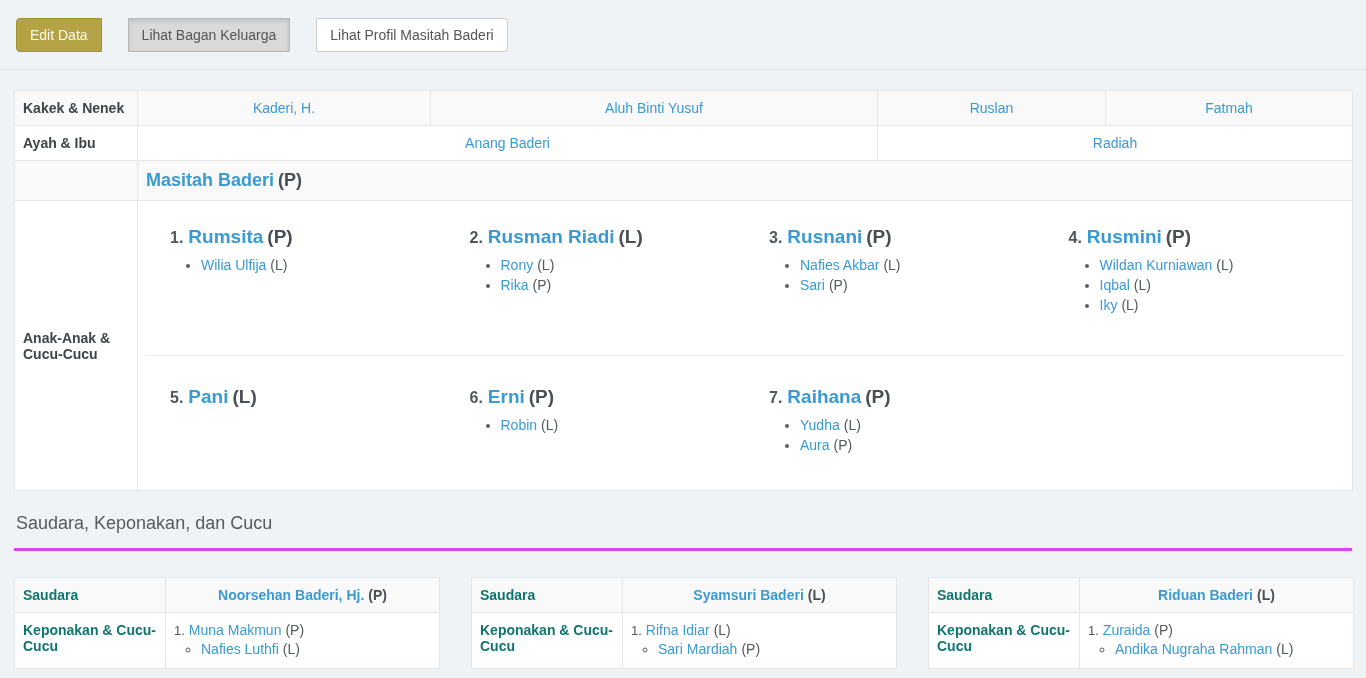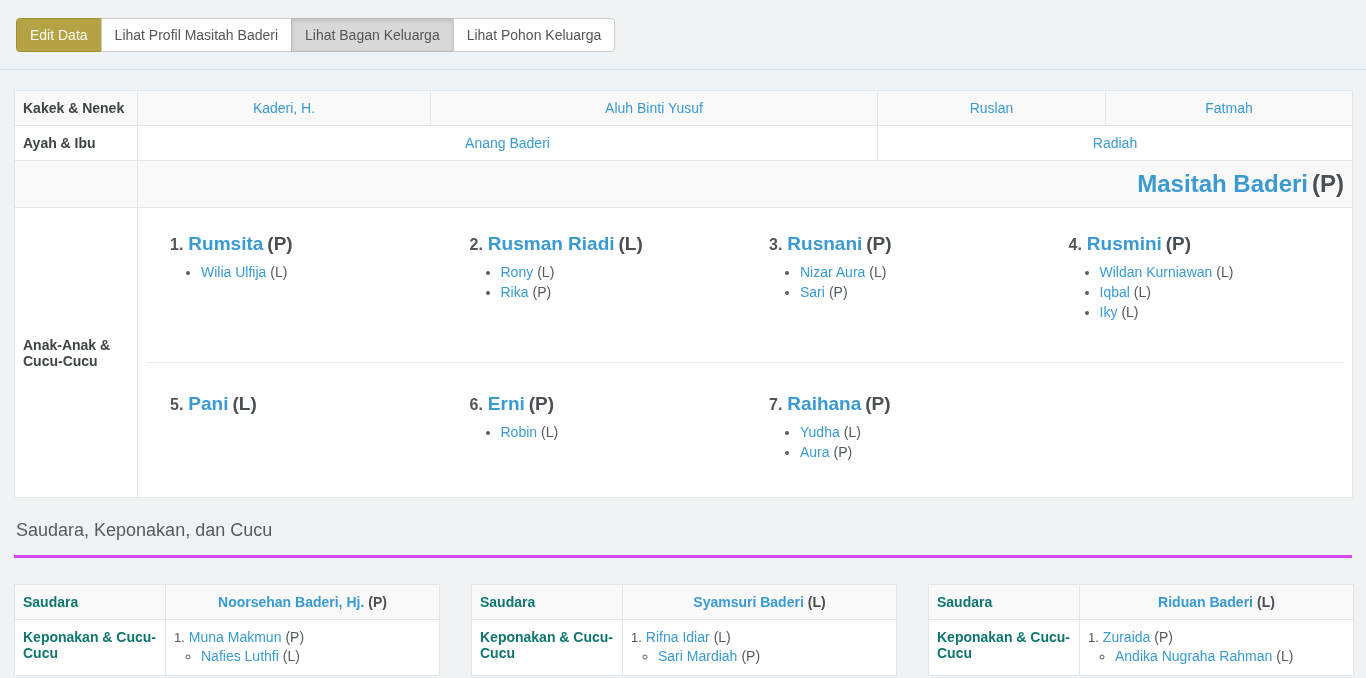--- a/index.html
+++ b/index.html
@@ -14,21 +14,21 @@
 
   
   .topbar {
     height: 70px; padding: 0 14px 0 16px;
     display: flex; align-items: center; justify-content: space-between;
     border-bottom: 1px solid #dde3e9;
   }
   .page-title { margin: 0; font-size: 30px; font-weight: 400; color: #55595c; letter-spacing: .2px; }
   .page-title .subtitle { font-size: 22px; color: #8a9196; font-weight: 400; margin-left: 8px; }
 
-  .btn-group { display: flex; }
+  .btn-group { display: flex; gap: 27px; }
   .btn {
     font-family: inherit; font-size: 14px; color: #555;
     background: #fff; border: 1px solid #ccc;
     padding: 7px 13px; height: 34px; line-height: 18px;
     margin-left: -1px; cursor: pointer; white-space: nowrap;
   }
   .btn:first-child { border-radius: 4px 0 0 4px; margin-left: 0; }
   .btn:last-child  { border-radius: 0 4px 4px 0; }
   .btn-gold { background: #b4a344; border-color: #a09036; color: #fdfaf0; }
   .btn-active { background: #d9d9d9; border-color: #b9b9b9; box-shadow: inset 0 2px 4px rgba(0,0,0,.12); }
@@ -39,21 +39,21 @@
   table.family {
     width: 1338px; table-layout: fixed;
     border-collapse: collapse; background: #fff; font-size: 14px;
   }
   table.family th, table.family td { border: 1px solid #e3e6e8; padding: 9px 8px; vertical-align: middle; }
   tr.striped { background: #f9f9f9; }
   th.row-label { text-align: left; font-weight: 700; color: #3f4447; font-size: 14px; }
   td.name-cell { text-align: center; }
   .gender { color: #54595e; margin-left: 4px; }
 
-  td.self-cell { text-align: right; padding: 14px 8px; font-size: 24px; font-weight: 700; }
+  td.self-cell { text-align: left; padding: 14px 8px; font-size: 18px; font-weight: 700; }
   td.self-cell .gender { font-weight: 700; color: #4a4f54; }
 
   th.kids-label { vertical-align: top; padding-top: 12px; }
   td.kids-cell { padding: 0; vertical-align: top; }
   .kids-row { display: grid; grid-template-columns: repeat(4, 1fr); }
   .kids-row-a { border-bottom: 1px solid #ececec; min-height: 146px; }
   .kids-row-b { min-height: 125px; }
   .kid { padding: 6px 8px 10px 24px; }
   .kids-row-b .kid { padding-top: 20px; }
   .kid-h { margin: 10px 0 9px; font-size: 19px; font-weight: 700; color: #4a4f54; }
@@ -81,23 +81,22 @@
   .neph-num { color: #51565b; font-size: 13px; margin-right: 4px; }
   .neph-children { list-style: circle; margin: 3px 0 0; padding-left: 27px; color: #5a5f64; }
   .neph-children li { margin: 2px 0; }
 </style>
 </head>
 <body>
 
 <div class="topbar">
   <div class="btn-group">
     <button class="btn btn-gold">Edit Data</button>
+    <button class="btn btn-active">Lihat Bagan Keluarga</button>
     <button class="btn">Lihat Profil Masitah Baderi</button>
-    <button class="btn btn-active">Lihat Bagan Keluarga</button>
-    <button class="btn">Lihat Pohon Keluarga</button>
   </div>
 </div>
 
 <div class="content">
 
   <table class="family">
     <colgroup>
       <col style="width:123px">
         <col style="width:293px">
         <col style="width:447px">
@@ -162,21 +161,21 @@
                   <a href="#">Rika</a><span class="gender">(P)</span>
                 </li>
               </ul>
             </div>
             <div class="kid">
               <div class="kid-h">
                 <span class="num">3.</span><a href="#">Rusnani</a><span class="gender">(P)</span>
               </div>
               <ul>
                 <li>
-                  <a href="#">Nizar Aura</a><span class="gender">(L)</span>
+                  <a href="#">Nafies Akbar</a><span class="gender">(L)</span>
                 </li>
                 <li>
                   <a href="#">Sari</a><span class="gender">(P)</span>
                 </li>
               </ul>
             </div>
             <div class="kid">
               <div class="kid-h">
                 <span class="num">4.</span><a href="#">Rusmini</a><span class="gender">(P)</span>
               </div>

